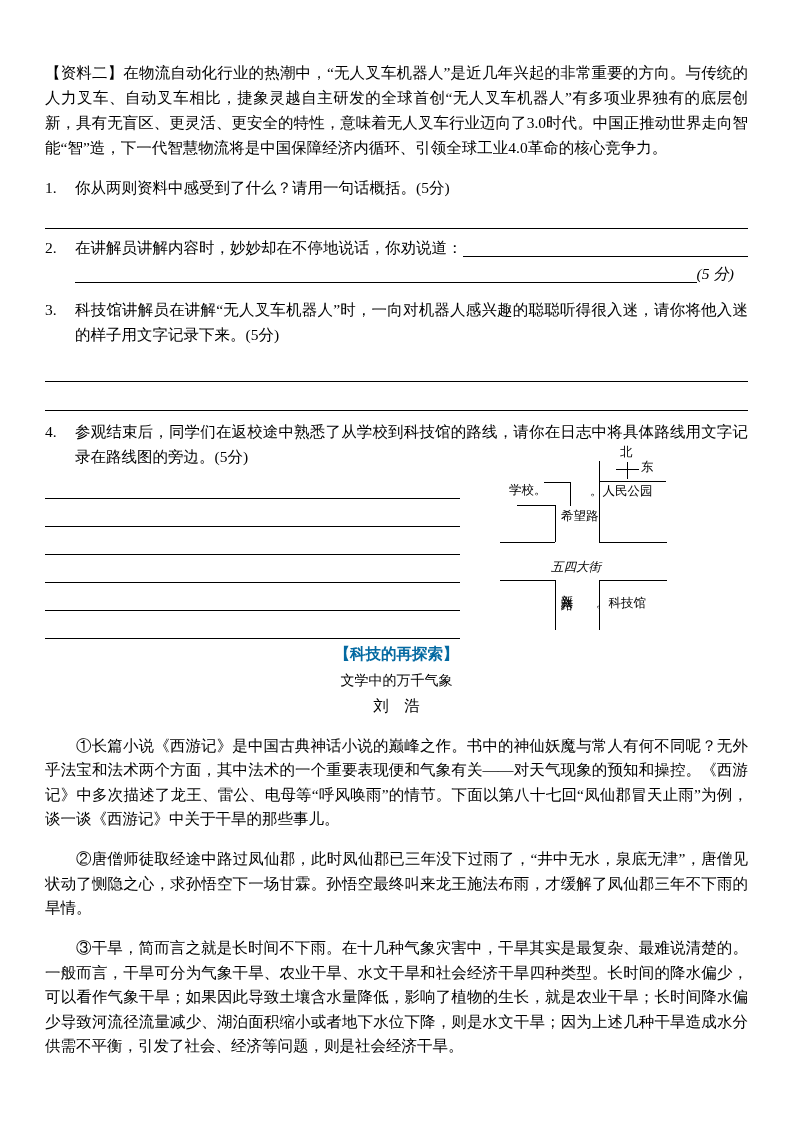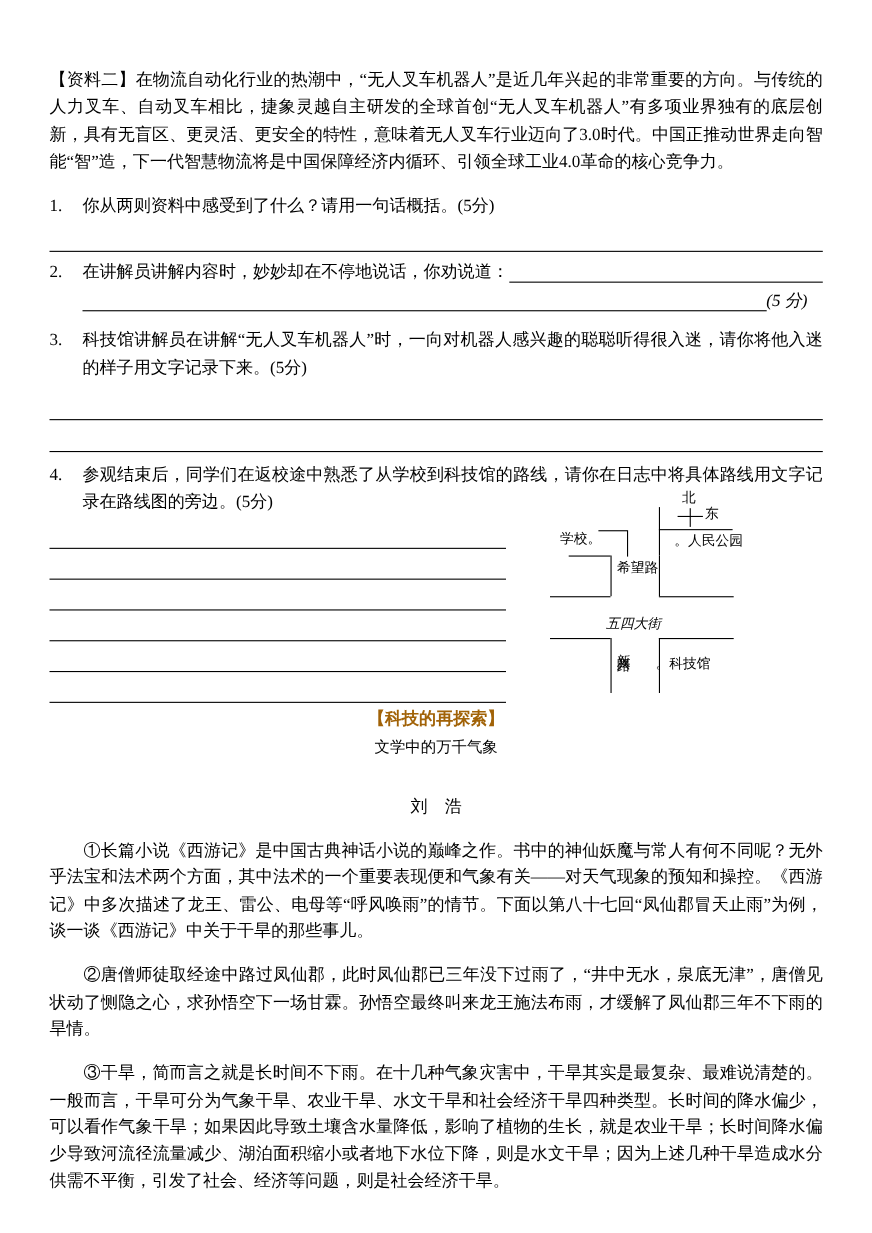--- a/index.html
+++ b/index.html
@@ -26,21 +26,21 @@
     position: relative; width: 178px; height: 192px;
     margin-left: 40px; margin-top: -24px;
     font-size: 12.5px; line-height: 15px;
   }
   .mlabel { position: absolute; white-space: nowrap; }
   .mline { position: absolute; background: #000; }
   .v-label { writing-mode: vertical-rl; text-orientation: upright; letter-spacing: 2px; }
   .blue-heading { text-align: center; font-weight: bold; color: #0070C0; margin-top: 2px; }
   .bold-section { font-weight: bold; text-align: justify; margin-top: 2px; }
   .essay-title { text-align: center; font-size: 14px; margin-top: 2px; }
-  .essay-author { text-align: center; margin-top: 28px; }
+  .essay-author { text-align: center; }
   .essay-para { text-indent: 2em; text-align: justify; line-height: 24.5px; }
   .mt6 { margin-top: 6px; }
   .mt8 { margin-top: 8px; }
   .mt10 { margin-top: 10px; }
 </style>
 </head>
 <body>
 
 <div class="page">
 
@@ -93,41 +93,41 @@
       <span class="mlabel" style="left:120px; top:-2px;">北</span>
       <div class="mline" style="left:127px; top:15px; width:1px; height:17px;"></div>
       <div class="mline" style="left:116px; top:22px; width:23px; height:1px;"></div>
       <span class="mlabel" style="left:141px; top:13px;">东</span>
 
       <span class="mlabel" style="left:9px; top:36px;">学校。</span>
       <div class="mline" style="left:44px; top:35px; width:26px; height:1px;"></div>
       <div class="mline" style="left:70px; top:35px; width:1px; height:24px;"></div>
       <div class="mline" style="left:99px; top:14px; width:1px; height:44px;"></div>
       <div class="mline" style="left:99px; top:34px; width:67px; height:1px;"></div>
-      <span class="mlabel" style="left:113px; top:37px;">。人民公园</span>
+      <span class="mlabel" style="left:90px; top:37px;">。人民公园</span>
 
       <div class="mline" style="left:17px; top:58px; width:38px; height:1px;"></div>
       <div class="mline" style="left:55px; top:58px; width:1px; height:37px;"></div>
       <div class="mline" style="left:99px; top:58px; width:1px; height:37px;"></div>
       <span class="mlabel" style="left:61px; top:62px;">希望路</span>
 
       <div class="mline" style="left:0px; top:95px; width:55px; height:1px;"></div>
       <div class="mline" style="left:99px; top:95px; width:68px; height:1px;"></div>
       <span class="mlabel" style="left:51px; top:113px;font-style:italic;">五四大街</span>
       <div class="mline" style="left:0px; top:133px; width:55px; height:1px;"></div>
       <div class="mline" style="left:99px; top:133px; width:68px; height:1px;"></div>
 
       <div class="mline" style="left:55px; top:133px; width:1px; height:50px;"></div>
       <div class="mline" style="left:99px; top:133px; width:1px; height:50px;"></div>
       <span class="mlabel v-label" style="left:59px; top:137px;">新兴路</span>
       <span class="mlabel" style="left:96px; top:149px;">。科技馆</span>
     </div>
   </div>
 
-  <div class="blue-heading" style="color: #a16207;">【科技的再探索】</div>
+  <div class="blue-heading" style="color: #0369a1;">【科技的再探索】</div>
 
 
   <div>
     <div class="essay-title">文学中的万千气象</div>
     <div class="essay-author">刘　浩</div>
     <p class="essay-para">①长篇小说《西游记》是中国古典神话小说的巅峰之作。书中的神仙妖魔与常人有何不同呢？无外乎法宝和法术两个方面，其中法术的一个重要表现便和气象有关——对天气现象的预知和操控。《西游记》中多次描述了龙王、雷公、电母等“呼风唤雨”的情节。下面以第八十七回“凤仙郡冒天止雨”为例，谈一谈《西游记》中关于干旱的那些事儿。</p>
     <p class="essay-para">②唐僧师徒取经途中路过凤仙郡，此时凤仙郡已三年没下过雨了，“井中无水，泉底无津”，唐僧见状动了恻隐之心，求孙悟空下一场甘霖。孙悟空最终叫来龙王施法布雨，才缓解了凤仙郡三年不下雨的旱情。</p>
     <p class="essay-para">③干旱，简而言之就是长时间不下雨。在十几种气象灾害中，干旱其实是最复杂、最难说清楚的。一般而言，干旱可分为气象干旱、农业干旱、水文干旱和社会经济干旱四种类型。长时间的降水偏少，可以看作气象干旱；如果因此导致土壤含水量降低，影响了植物的生长，就是农业干旱；长时间降水偏少导致河流径流量减少、湖泊面积缩小或者地下水位下降，则是水文干旱；因为上述几种干旱造成水分供需不平衡，引发了社会、经济等问题，则是社会经济干旱。</p>
   </div>
 

